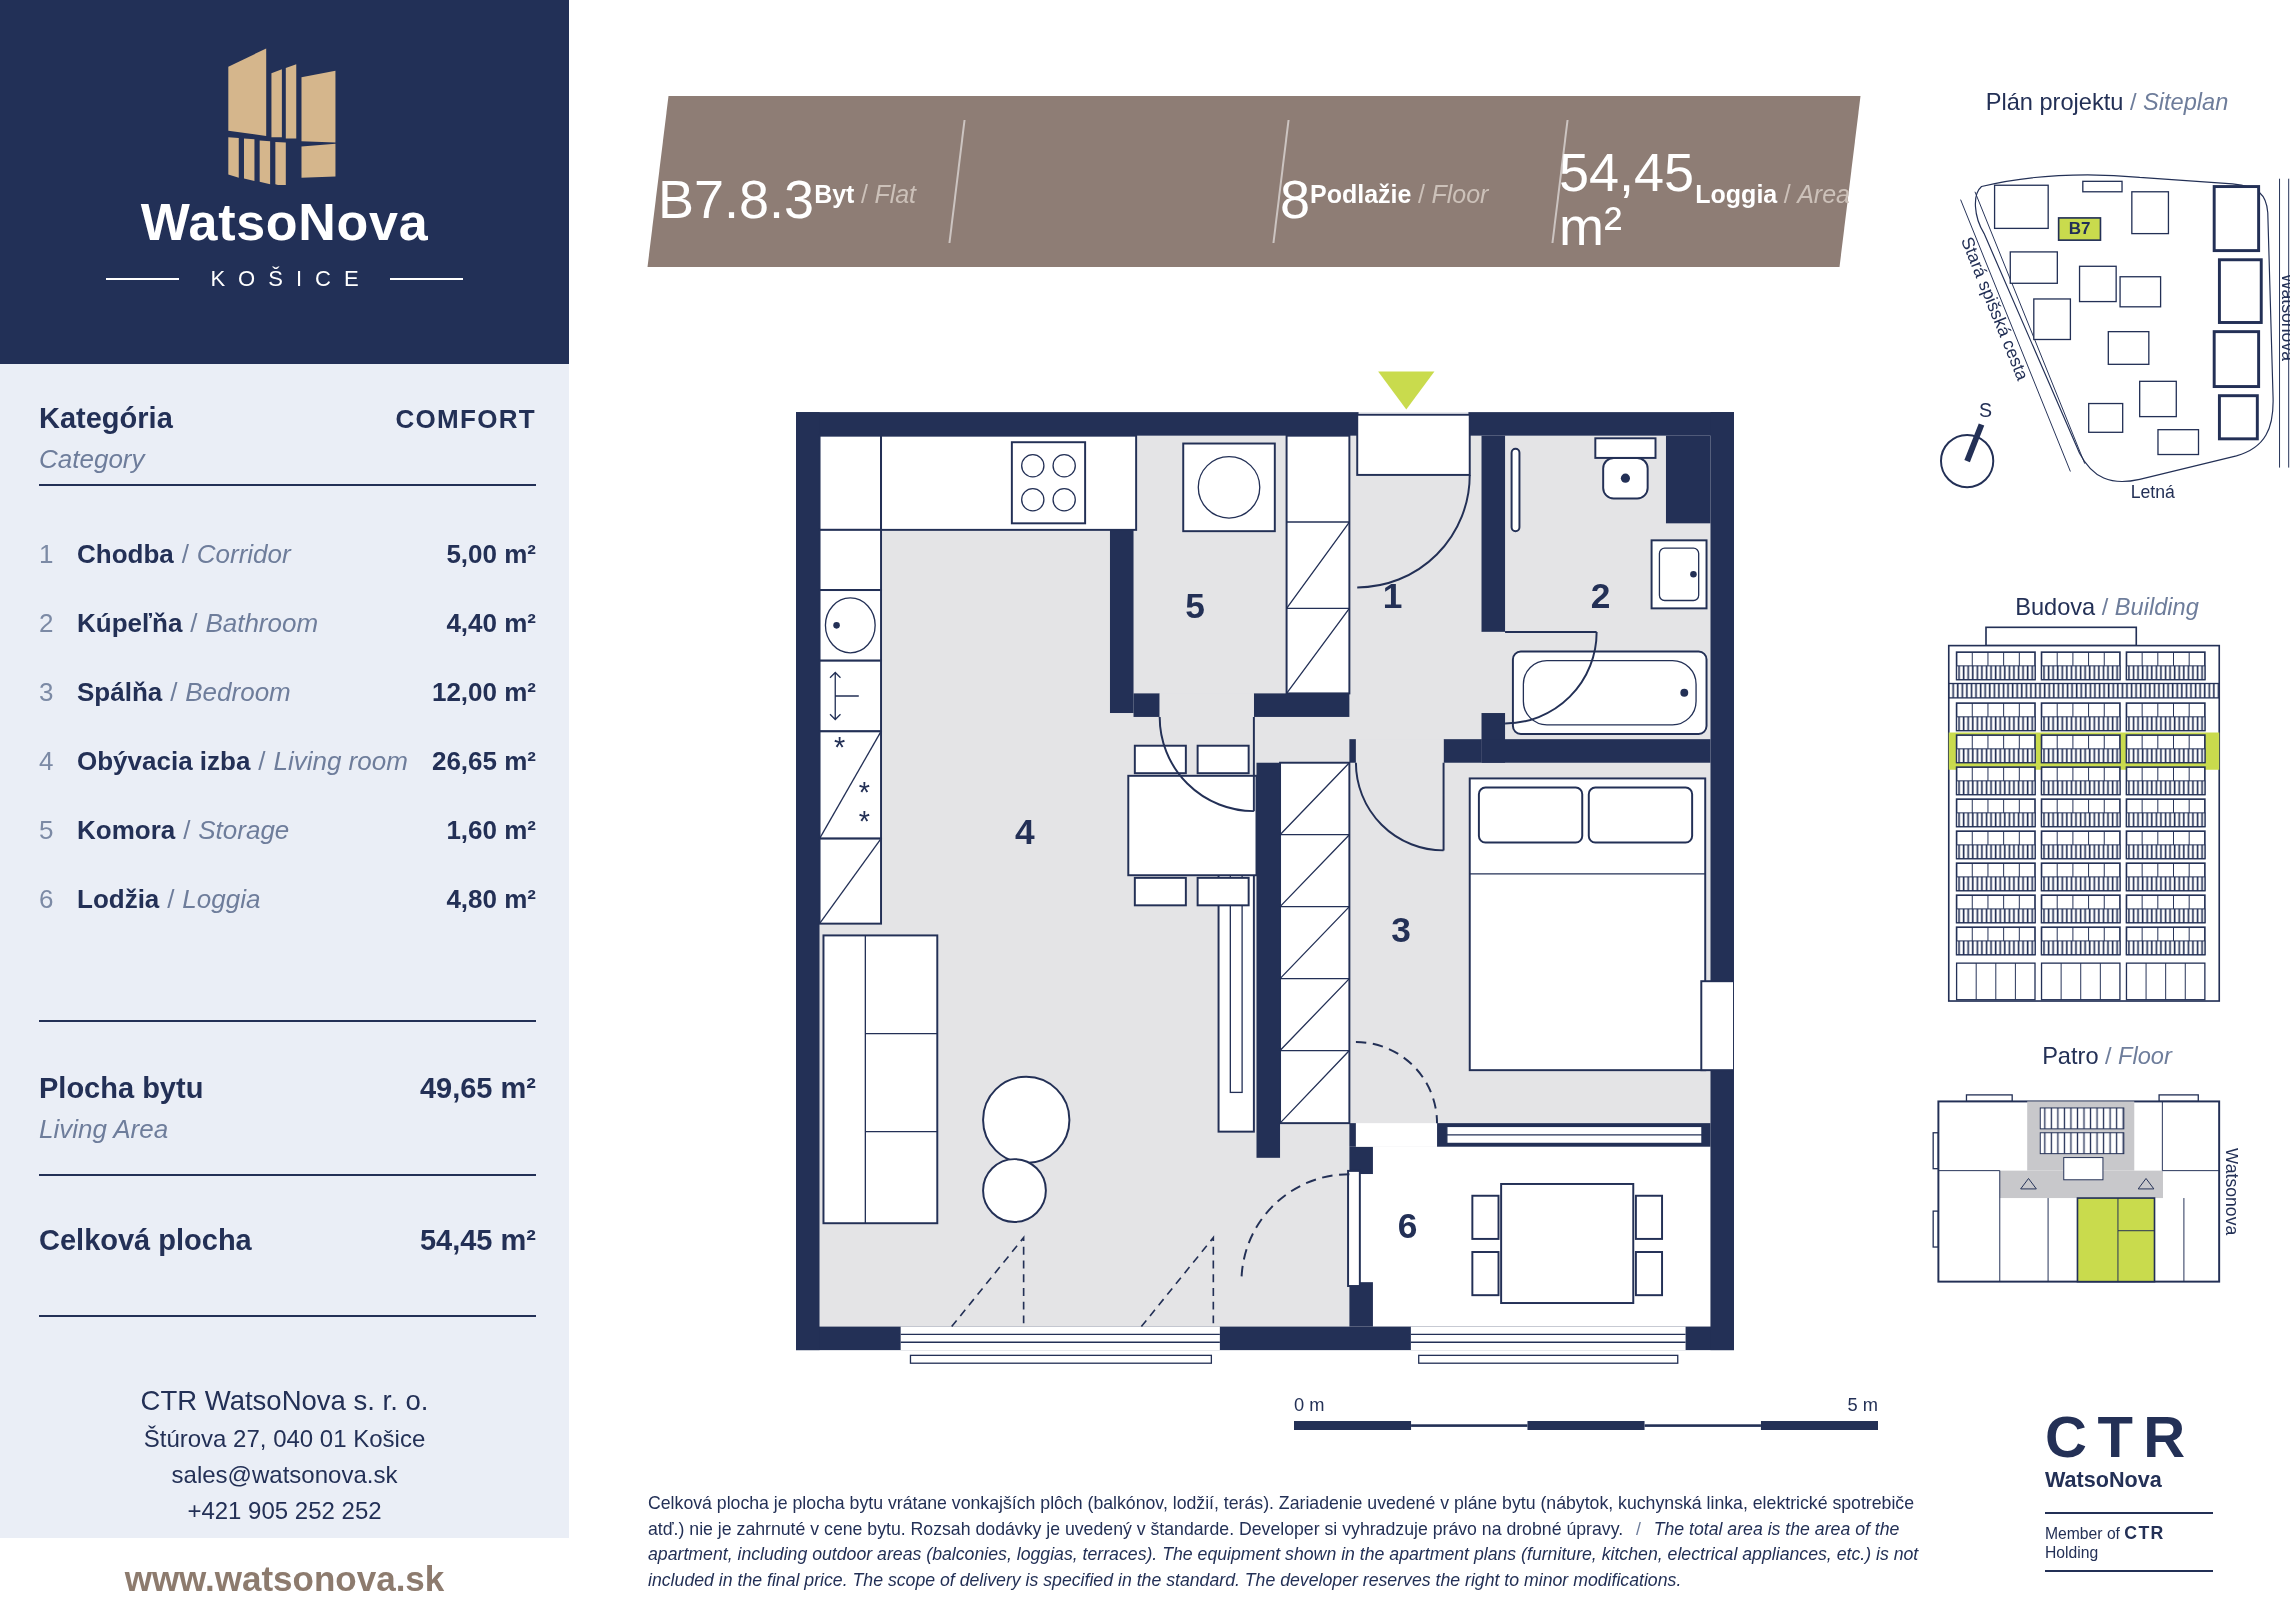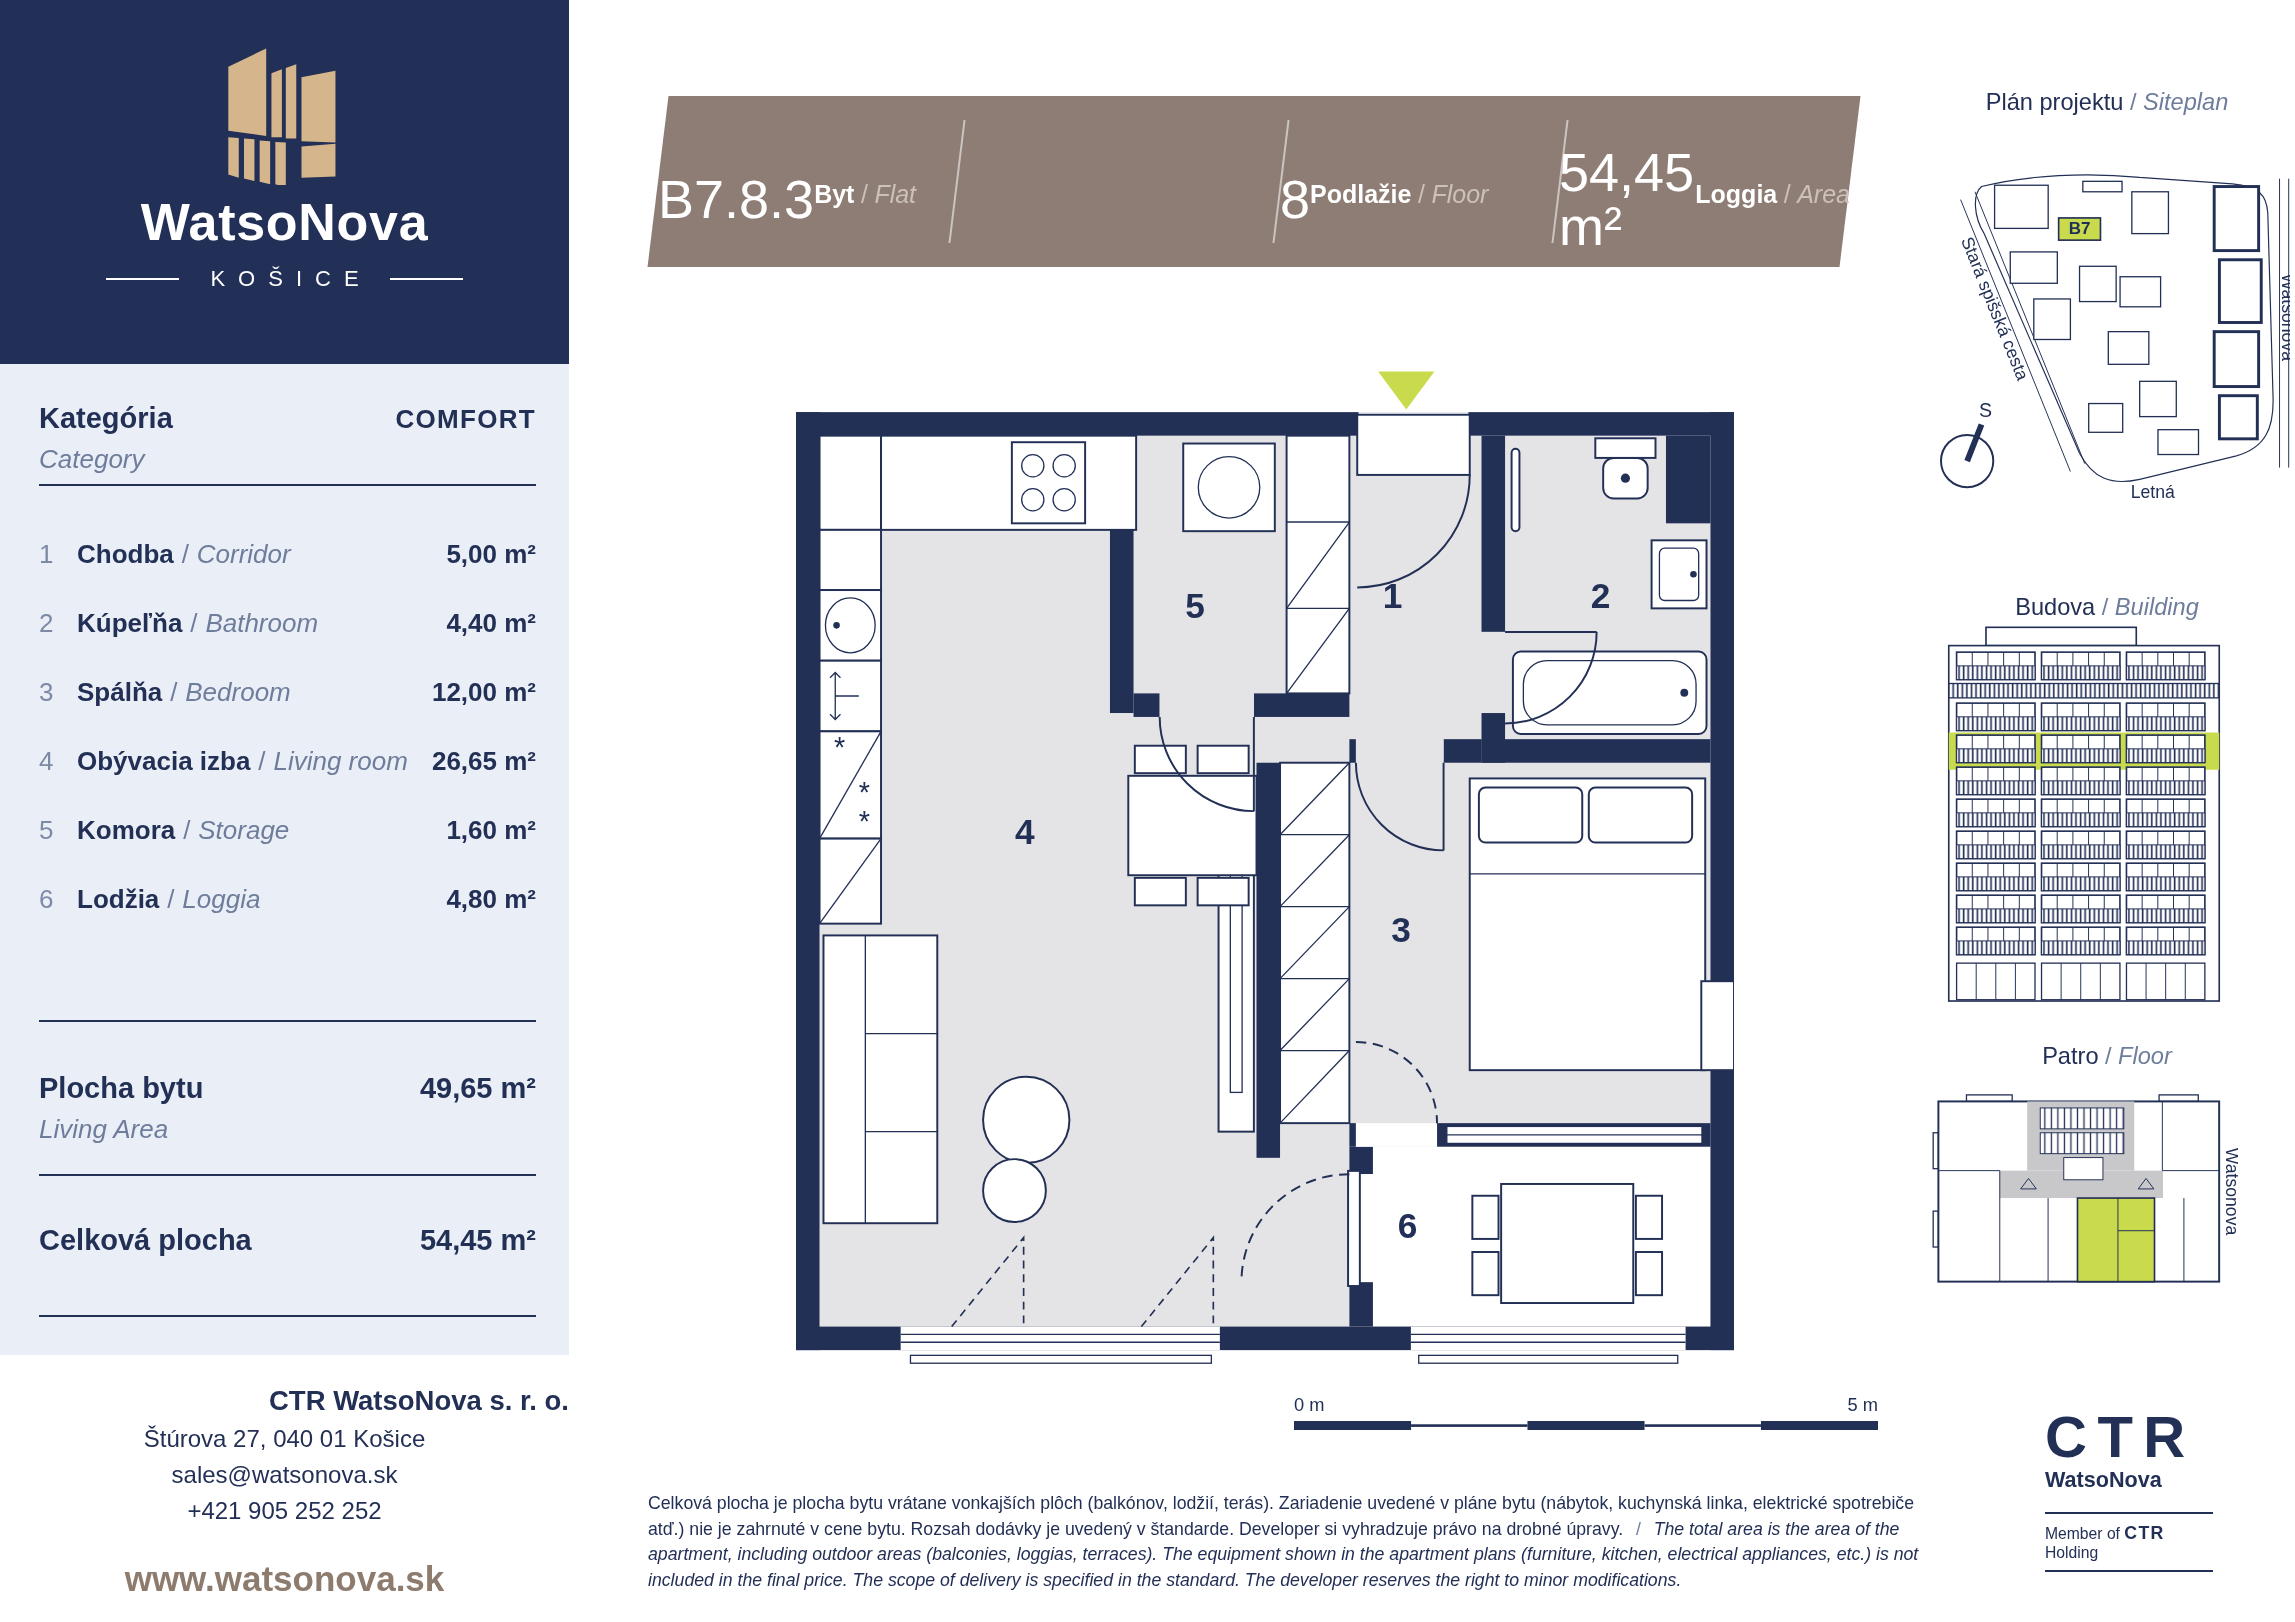--- a/index.html
+++ b/index.html
@@ -9,38 +9,38 @@
   }
   .abs{position:absolute;}
 
   
   .side-header{left:0;top:0;width:569px;height:364px;background:#223057;
     display:flex;flex-direction:column;align-items:center;}
   .brand-name{color:#fff;font-weight:700;font-size:52px;letter-spacing:0.7px;margin-top:6.5px;}
   .brand-sub{display:flex;align-items:center;gap:18.3px;margin-top:14.4px;color:#fff;}
   .brand-sub .bar{width:73px;height:2.6px;background:#fff;}
   .brand-city{font-size:22px;letter-spacing:13px;text-indent:13px;color:#fff;}
-  .side-body{left:0;top:364px;width:569px;height:991px;background:#EAEEF6;}
+  .side-body{left:0;top:364px;width:569px;height:1174px;background:#EAEEF6;}
   .sb-inner{position:absolute;left:39px;width:497px;}
   .cat-row{display:flex;justify-content:space-between;align-items:baseline;}
   .cat-label{font-weight:700;font-size:29px;}
   .cat-value{font-weight:700;font-size:26px;letter-spacing:1.3px;}
   .it-sub{font-style:italic;font-size:26px;color:#6E7D9B;margin-top:9.2px;}
   .rule{border-top:2.6px solid #233056;}
   .room-row{display:flex;align-items:baseline;height:69px;}
   .r-num{width:38px;font-size:26px;color:#7C8AA5;flex:none;}
   .r-name{font-weight:700;font-size:26px;}
   .sep{color:#6E7D9B;margin:0 7.9px;font-size:26px;}
   .r-en{font-style:italic;font-size:26px;color:#6E7D9B;}
   .r-area{margin-left:auto;font-weight:700;font-size:26px;}
   .sum-row{display:flex;justify-content:space-between;align-items:baseline;}
   .sum-label{font-weight:700;font-size:29px;margin-top:16px;}
   .sum-value{font-weight:700;font-size:29px;}
   .contact{left:0;width:569px;text-align:center;}
-  .c-company{font-weight:700;font-size:27.5px;text-align:right;}
+  .c-company{font-weight:400;font-size:27.5px;}
   .c-line{font-size:24px;margin-top:7.9px;}
   .c-web{font-weight:700;font-size:35px;color:#8D7B6E;margin-top:34px;}
 
   
   .banner{left:658px;top:96px;width:1192px;height:171px;}
   .banner-bg{position:absolute;inset:0;background:#8E7D75;transform:skewX(-7deg);}
   .banner-bg .divider{position:absolute;top:23.6px;bottom:23.6px;width:2px;background:rgba(255,255,255,0.55);}
   .b-cell{position:absolute;top:0;height:100%;display:flex;align-items:center;}
   .b-value{color:#fff;font-size:54px;font-weight:500;margin-top:34px;line-height:1;}
   .b-label-row{margin-top:26px;font-size:25px;}

